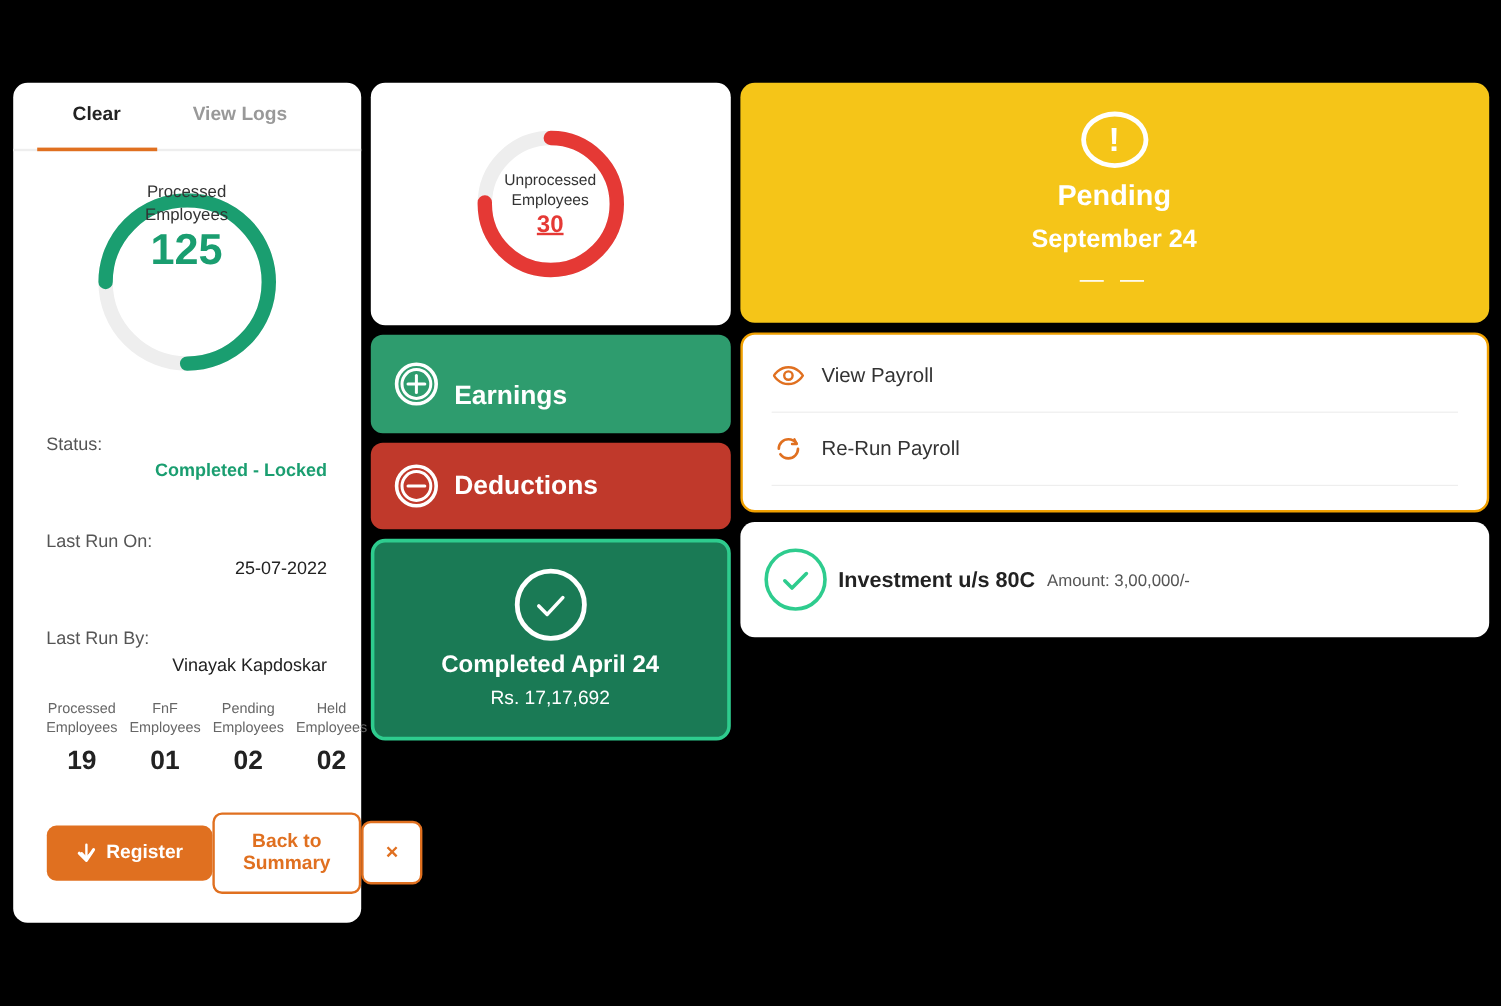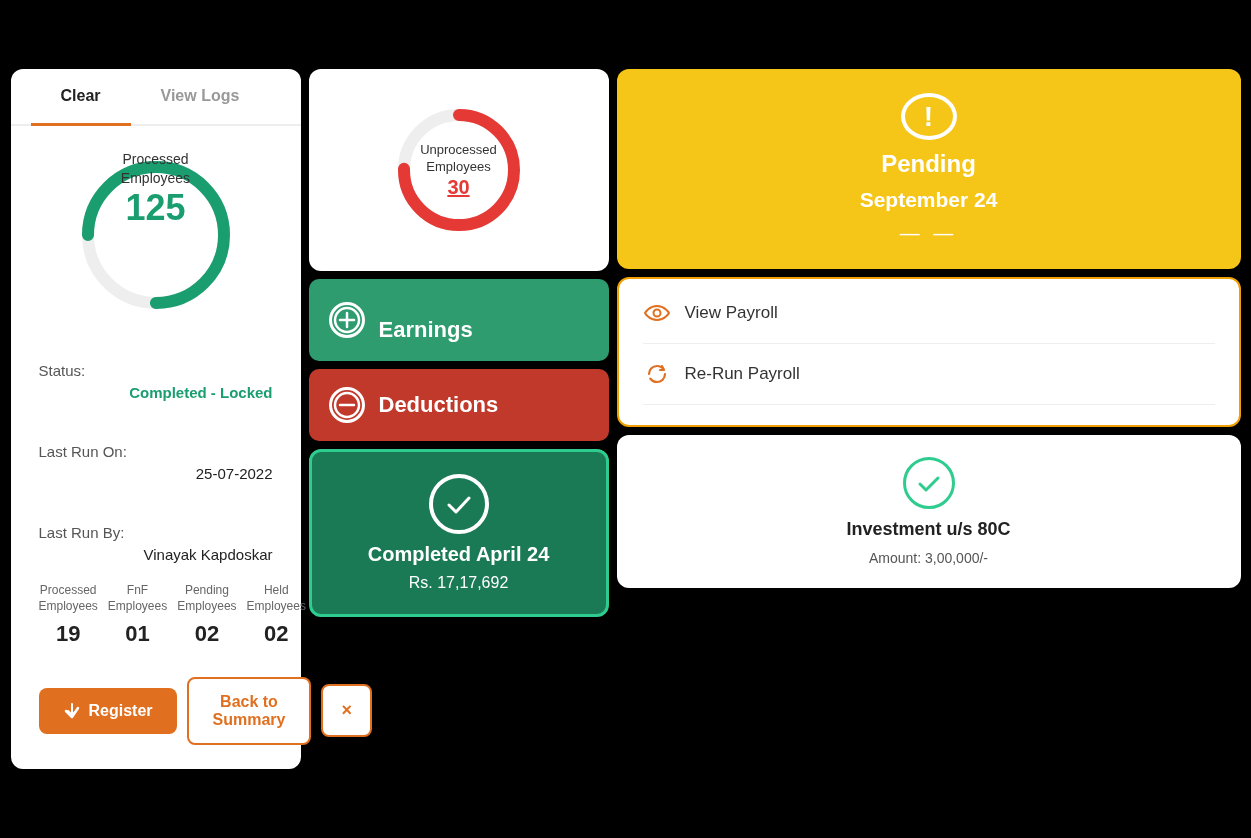--- a/index.html
+++ b/index.html
@@ -247,21 +247,21 @@
       border: none;
       border-top: 1px solid #eee;
     }
 
     
     .investment-card {
       background: #fff;
       border-radius: 12px;
       padding: 22px 20px;
       display: flex;
-      flex-direction: column;
+      flex-direction: row;
       align-items: center;
       gap: 10px;
     }
     .investment-card .inv-check {
       width: 52px;
       height: 52px;
       border-radius: 50%;
       border: 3px solid #2ecc8e;
       display: flex;
       align-items: center;
@@ -395,21 +395,20 @@
     }
     .stat-cell .stat-value {
       font-size: 22px;
       font-weight: 800;
       color: #222;
     }
 
     
     .action-buttons {
       display: flex;
-      gap: 10px;
       align-items: center;
       margin-top: auto;
       padding-top: 10px;
     }
     .register-btn {
       background: #e07020;
       color: #fff;
       border: none;
       border-radius: 8px;
       padding: 14px 24px;

